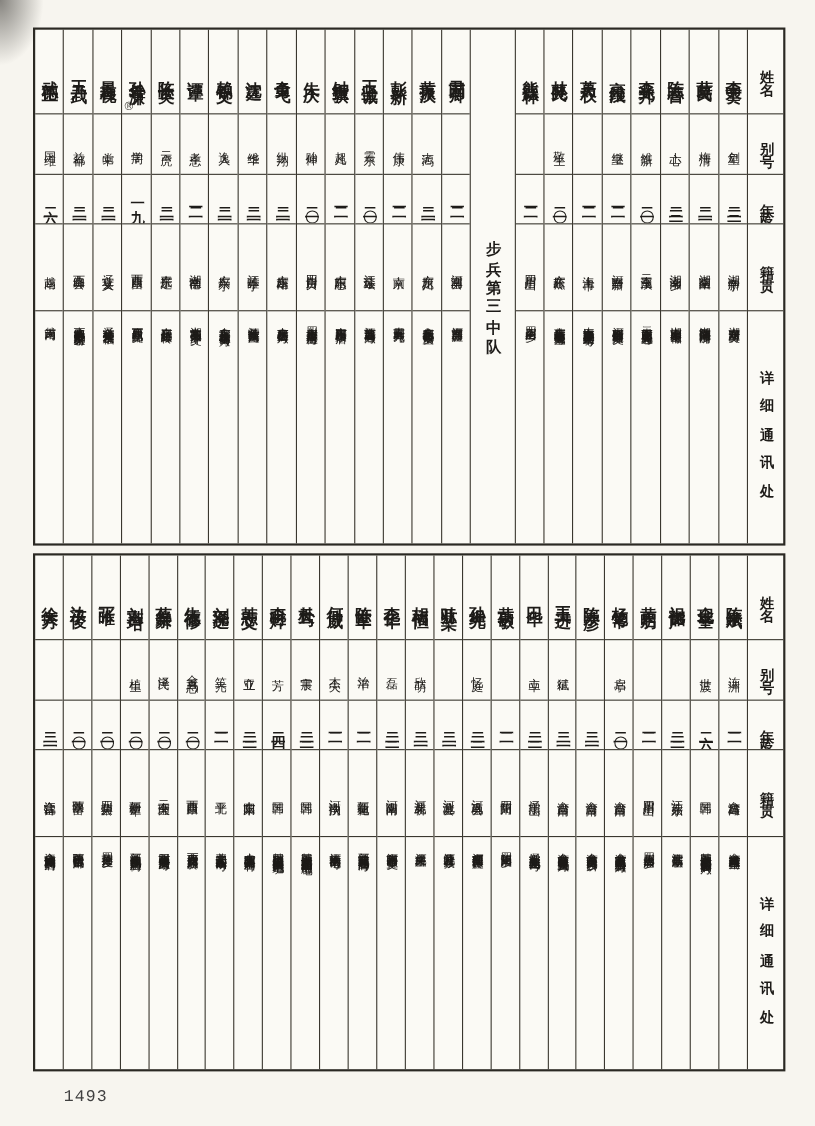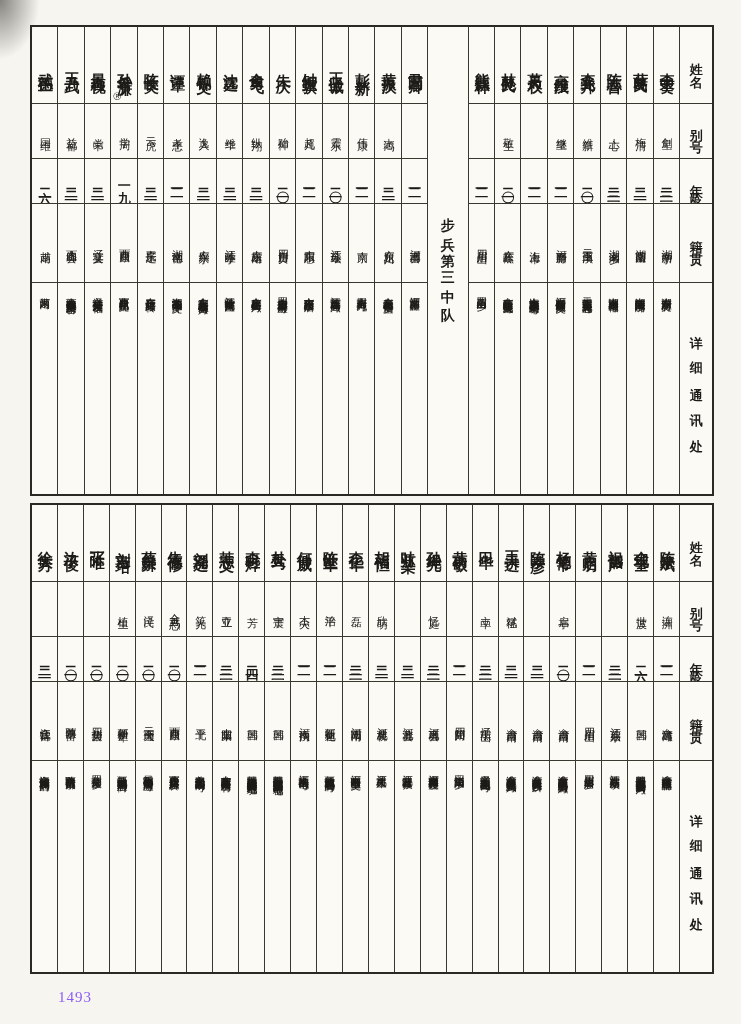--- a/index.html
+++ b/index.html
@@ -68,22 +68,22 @@
   .address    { font-size:10.5px; letter-spacing:0.5px; line-height:1.08; }
   .unit-label { font-size:14px; font-weight:bold; letter-spacing:18px; }
   .hdr-2  { font-size:13px; font-weight:bold; letter-spacing:12px; }
   .hdr-addr { font-size:13px; font-weight:bold; letter-spacing:26px; }
   .name-mark {
     position:absolute; left:2px; bottom:2px;
     font-size:8px; line-height:8px; color:#2b2923;
   }
   .page-number {
     position:absolute; left:58px; bottom:18px;
-    font-family:Liberation Serif, serif;
-    font-size:15px; letter-spacing:1px; color:#8b5cf6;margin-top:48px;
+    font-family:Liberation Mono, monospace;
+    font-size:15px; letter-spacing:1px; color:#404040;margin-top:48px;
   }
 </style>
 </head>
 <body>
 
 <div class="page">
   <div class="corner-smudge"></div>
 
   <div class="roster-table" id="table-top">
     <div class="col header-col">

